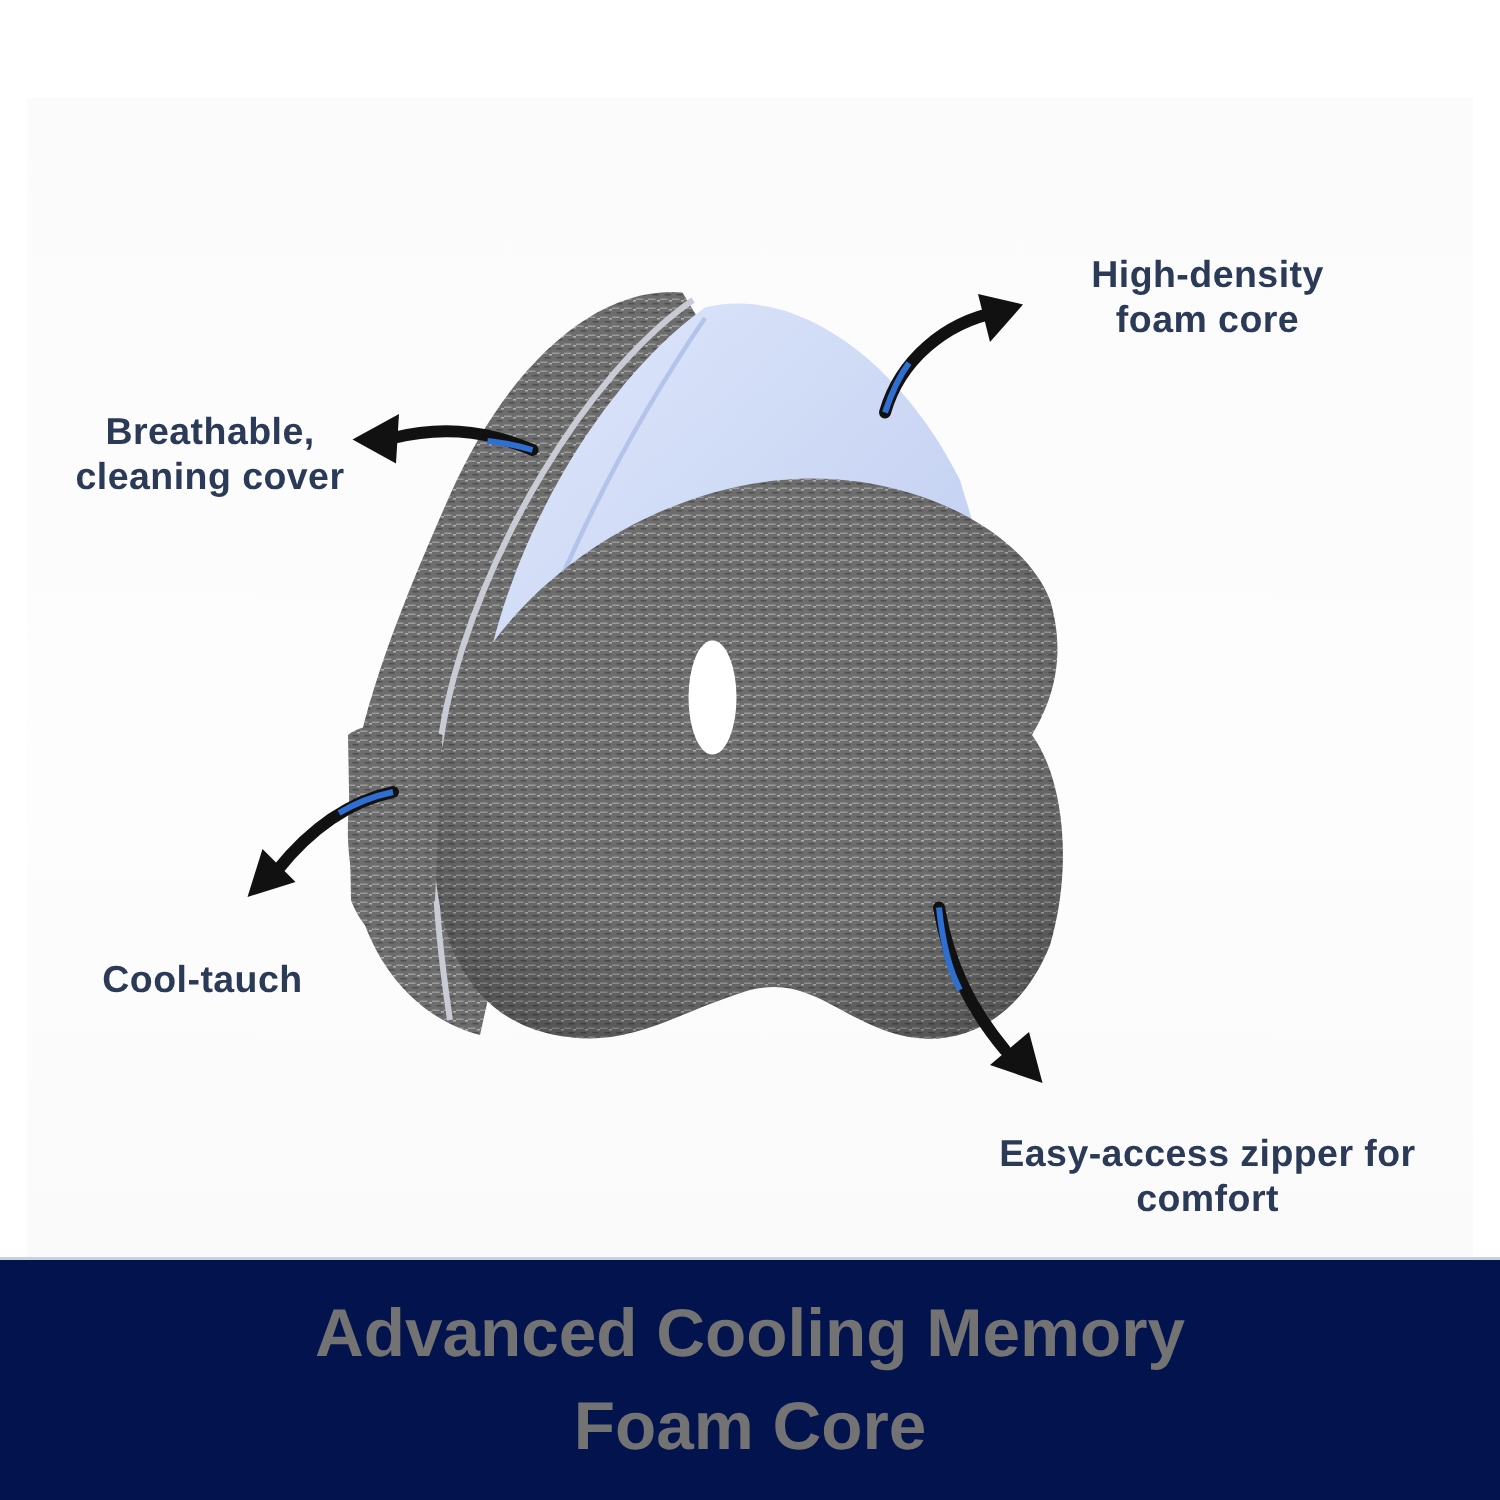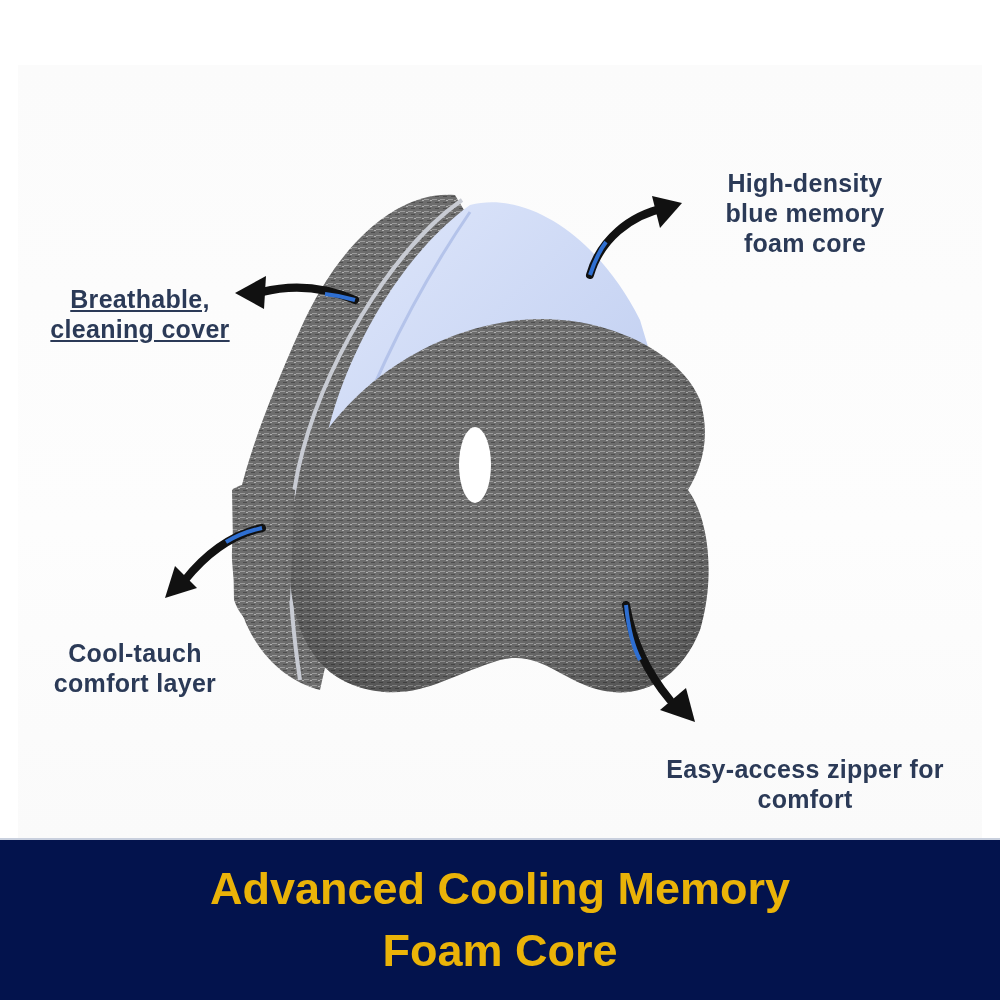--- a/index.html
+++ b/index.html
@@ -3,25 +3,25 @@
 <meta charset="utf-8">
 <style>
   html, body { margin: 0; padding: 0; }
   body { width: 1000px; height: 1000px; position: relative; overflow: hidden; background: #ffffff; font-family: "Liberation Sans", sans-serif; }
   .photo-area { position: absolute; left: 0; top: 0; width: 1000px; height: 838px; background: #ffffff; border-radius: 19px; }
   .photo-bg { position: absolute; left: 18px; top: 65px; width: 964px; height: 773px; background: linear-gradient(180deg, #fbfbfb 0%, #fdfdfd 60%, #fafafa 100%); }
   .pillow-svg { position: absolute; left: 0; top: 0; }
   .callout { position: absolute; color: #2b3a57; font-weight: 700; font-size: 25px; line-height: 30px; text-align: center; letter-spacing: 0.3px; white-space: nowrap; }
   .callout span { display: block; }
   #c1 { left: 690px; top: 168px; width: 230px; }
-  #c2 { left: 10px; top: 284px; width: 260px; text-decoration: underline; }
+  #c2 { left: 10px; top: 273px; width: 260px; }
   #c3 { left: 20px; top: 610px; width: 230px; margin-top: 28px; }
   #c4 { left: 630px; top: 754px; width: 350px; text-align: center; }
   .banner { position: absolute; left: 0; top: 838px; width: 1000px; height: 162px; background: #03134d; border-top: 2px solid #c9d0de; box-sizing: border-box; display: flex; flex-direction: column; align-items: center; justify-content: center; }
-  .banner-line { color: #eab308; font-weight: 700; font-size: 45px; line-height: 62px; text-align: center; }
+  .banner-line { color: #737373; font-weight: 700; font-size: 45px; line-height: 62px; text-align: center; }
 </style>
 </head>
 <body>
 
 <div class="photo-area">
   <div class="photo-bg"></div>
 
   <svg class="pillow-svg" width="1000" height="838" viewBox="0 0 1000 838">
     <defs>
       <pattern id="heather" width="8" height="6" patternUnits="userSpaceOnUse">
@@ -71,30 +71,28 @@
     </g>
     <g>
       <path d="M626 605 C632 640 645 670 670 700" stroke="#111" stroke-width="8" fill="none" stroke-linecap="round"></path>
       <path d="M626 605 C628 625 632 645 640 660" stroke="#2f6fd1" stroke-width="4" fill="none"></path>
       <polygon points="695,722 660,710 686,688" fill="#111"></polygon>
     </g>
   </svg>
 
   <div class="callout" id="c1">
     <span>High-density</span>
-    <span>blue memory</span>
     <span>foam core</span>
   </div>
   <div class="callout" id="c2">
     <span>Breathable,</span>
     <span>cleaning cover</span>
   </div>
   <div class="callout" id="c3">
     <span>Cool-tauch</span>
-    <span>comfort layer</span>
   </div>
   <div class="callout" id="c4">
     <span>Easy-access zipper for</span>
     <span>comfort</span>
   </div>
 </div>
 
 <div class="banner">
   <div class="banner-line">Advanced Cooling Memory</div>
   <div class="banner-line">Foam Core</div>

